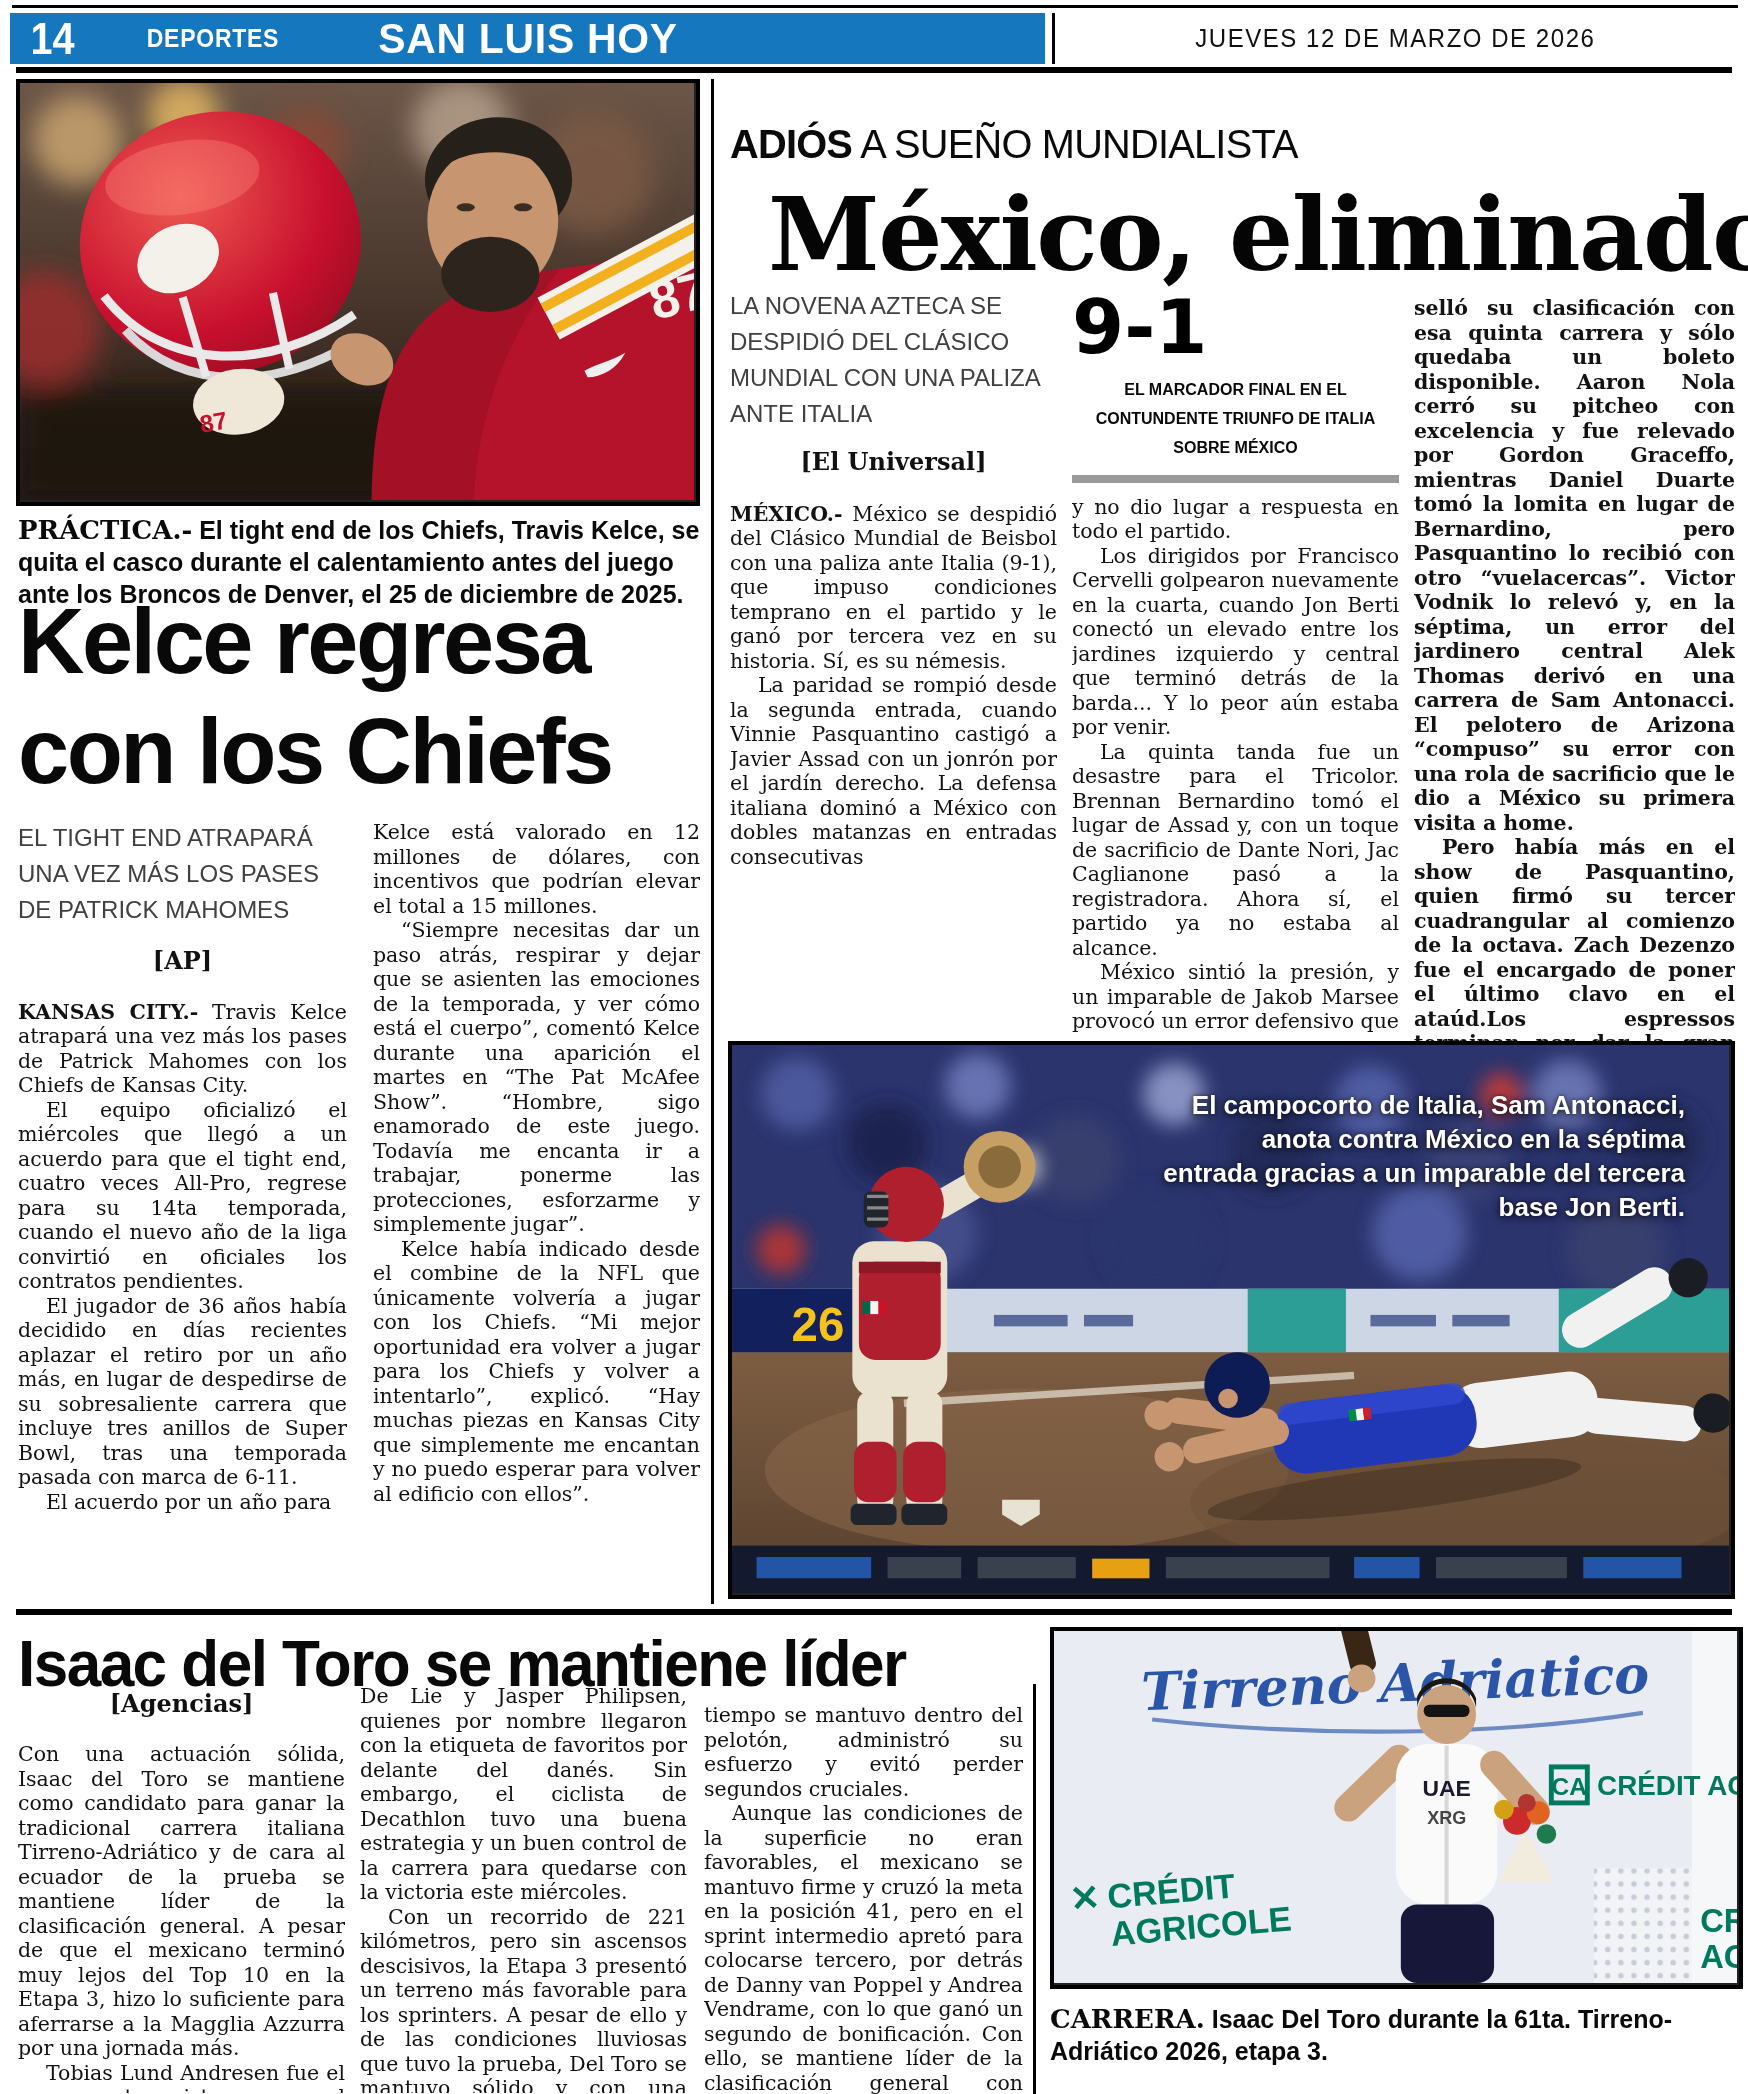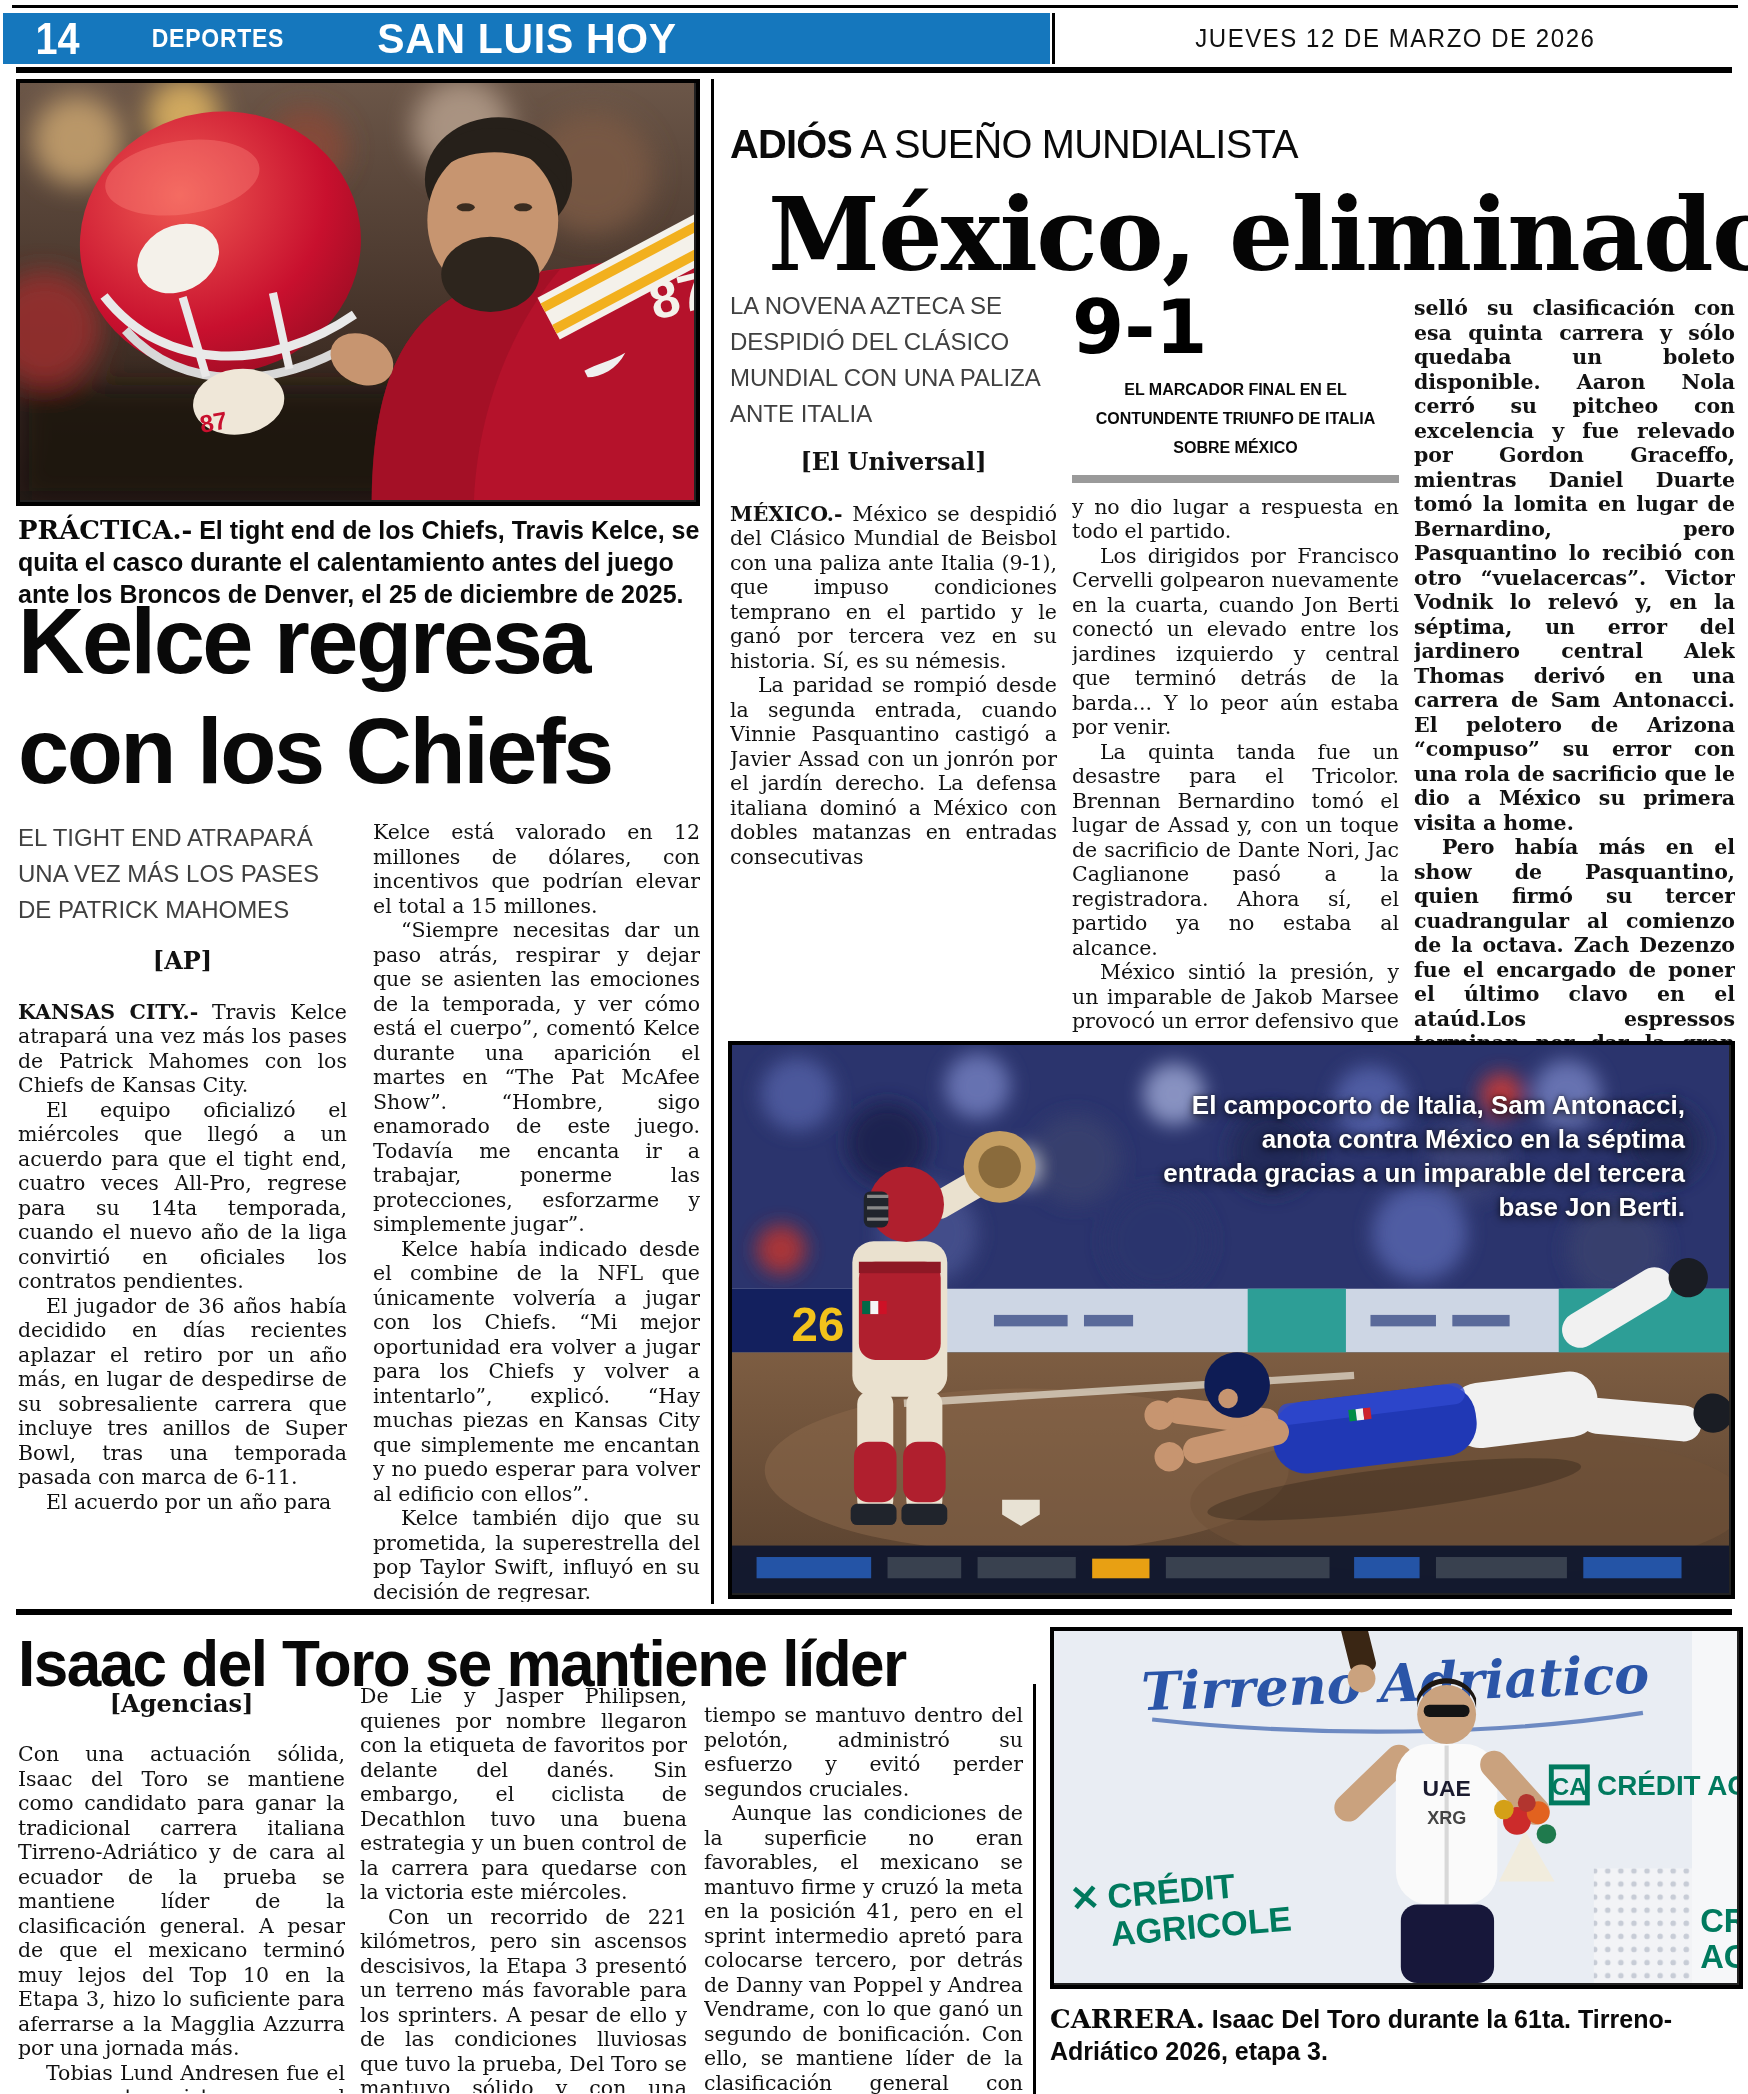--- a/index.html
+++ b/index.html
@@ -1,21 +1,21 @@
 <!DOCTYPE html>
 <html style="font-size:13px"><head>
 <meta charset="utf-8">
 <style>
   html,body{margin:0;padding:0;background:#888;}
   #page{position:relative;width:1749px;height:2095px;background:#fff;overflow:hidden;
         font-family:"DejaVu Serif",serif;color:#111;}
   .abs{position:absolute;}
   
   #topline{left:11.5px;top:4.9px;width:1726px;height:3.3px;background:#000;}
-  #hdrbar{left:3px;top:13px;width:1035px;height:51px;display:flex;align-items:center;padding-left:12px;}
+  #hdrbar{left:10px;top:13px;width:1035px;height:51px;display:flex;align-items:center;}
   #hdr-date{left:1052px;top:13px;width:681px;height:51px;border-left:3.3px solid #000;
             display:flex;align-items:center;justify-content:center;}
   #hdr-date span{font-family:"Liberation Sans",sans-serif;font-size:25px;letter-spacing:1.6px;color:#111;
                  transform:scaleX(.96);}
   #thickrule-top{left:16.4px;top:67px;width:1716px;height:5.7px;background:#000;}
   .hnum{font-family:"Liberation Sans",sans-serif;font-weight:bold;color:#fff;font-size:44px;margin-left:18px;transform:scaleX(.9);}
   .hsec{font-family:"Liberation Sans",sans-serif;font-weight:bold;color:#fff;font-size:25px;margin-left:64px;letter-spacing:0.8px;transform:scaleX(.92);}
   .hmast{font-family:"Liberation Sans",sans-serif;font-weight:bold;color:#fff;font-size:43px;
          position:absolute;left:50%;transform:translateX(-50%) scaleX(.95);letter-spacing:0.8px;}
   
@@ -144,21 +144,20 @@
       <p class="ni"><b class="dl">KANSAS CITY.-</b><span> Travis Kelce atrapará una vez más los pases de Patrick Mahomes con los Chiefs de Kansas City.</span></p>
       <p>El equipo oficializó el miércoles que llegó a un acuerdo para que el tight end, cuatro veces All-Pro, regrese para su 14ta temporada, cuando el nuevo año de la liga convirtió en oficiales los contratos pendientes.</p>
       <p>El jugador de 36 años había decidido en días recientes aplazar el retiro por un año más, en lugar de despedirse de su sobresaliente carrera que incluye tres anillos de Super Bowl, tras una temporada pasada con marca de 6-11.</p>
       <p>El acuerdo por un año para</p>
     </div>
   </div>
   <div class="col" style="left:373px;top:820px;width:327px;height:782px;">
     <p class="ni">Kelce está valorado en 12 millones de dólares, con incentivos que podrían elevar el total a 15 millones.</p>
     <p>“Siempre necesitas dar un paso atrás, respirar y dejar que se asienten las emociones de la temporada, y ver cómo está el cuerpo”, comentó Kelce durante una aparición el martes en “The Pat McAfee Show”. “Hombre, sigo enamorado de este juego. Todavía me encanta ir a trabajar, ponerme las protecciones, esforzarme y simplemente jugar”.</p>
     <p>Kelce había indicado desde el combine de la NFL que únicamente volvería a jugar con los Chiefs. “Mi mejor oportunidad era volver a jugar para los Chiefs y volver a intentarlo”, explicó. “Hay muchas piezas en Kansas City que simplemente me encantan y no puedo esperar para volver al edificio con ellos”.</p>
-    <p>Kelce también dijo que su prometida, la superestrella del pop Taylor Swift, influyó en su decisión de regresar.</p>
   </div>
 
   <div class="abs vrule" style="left:711px;top:79px;height:1525px;"></div>
 
   <div class="abs" id="mex-kicker" style="left:730px;top:121px;">
     <b>ADIÓS</b><span> A SUEÑO MUNDIALISTA</span>
   </div>
   <div class="abs" id="mex-head" style="left:730px;top:175px;">México, eliminado</div>
 
   <div class="col" style="left:730px;top:288px;width:327px;height:746px;">

